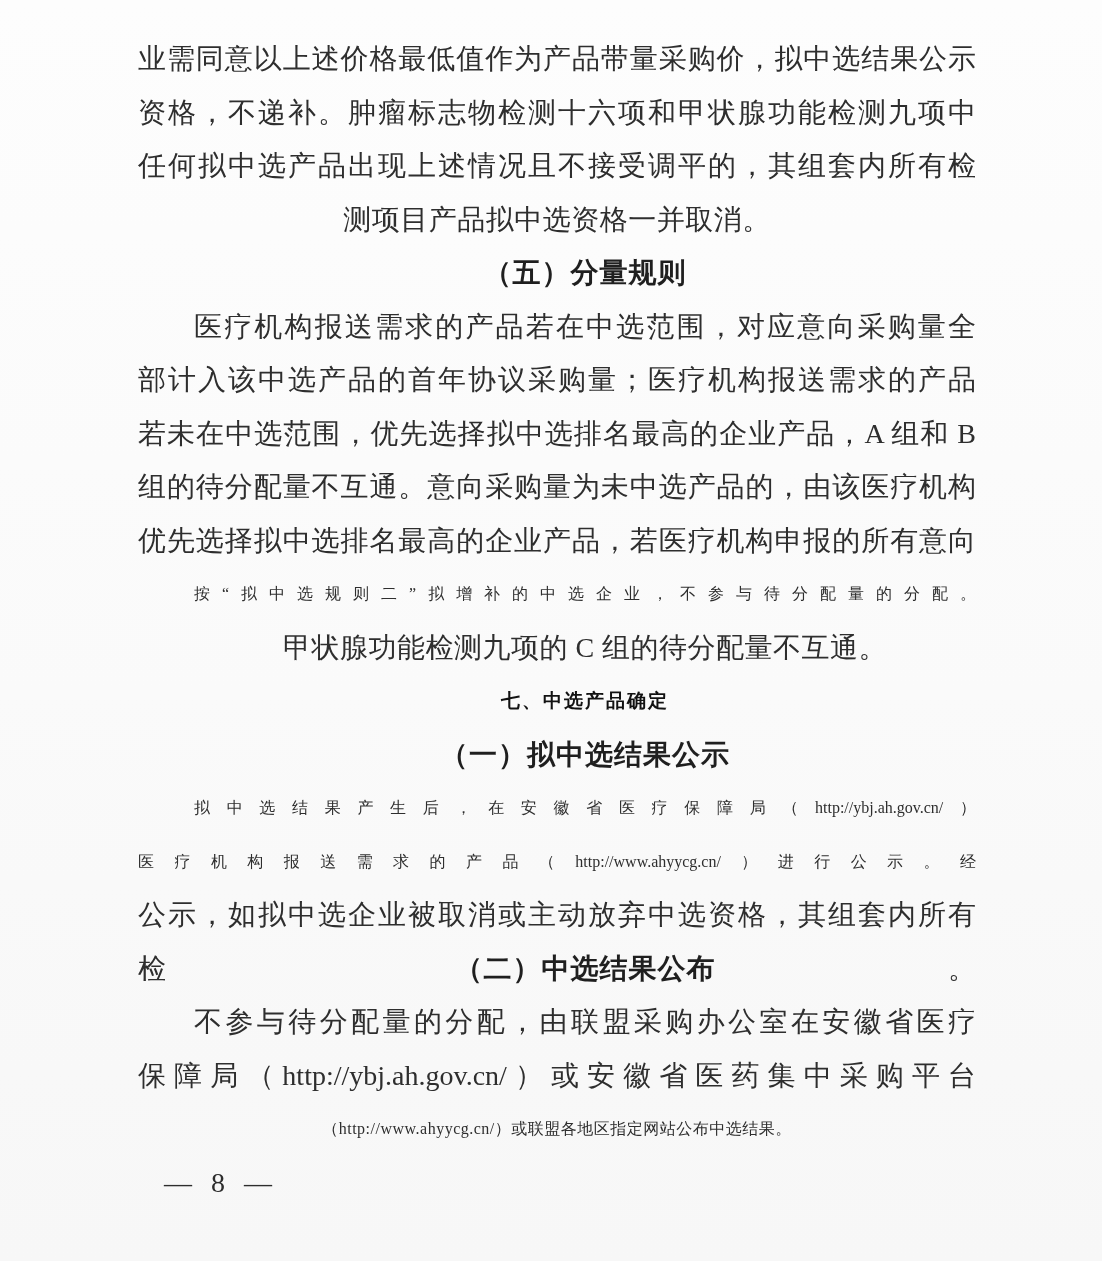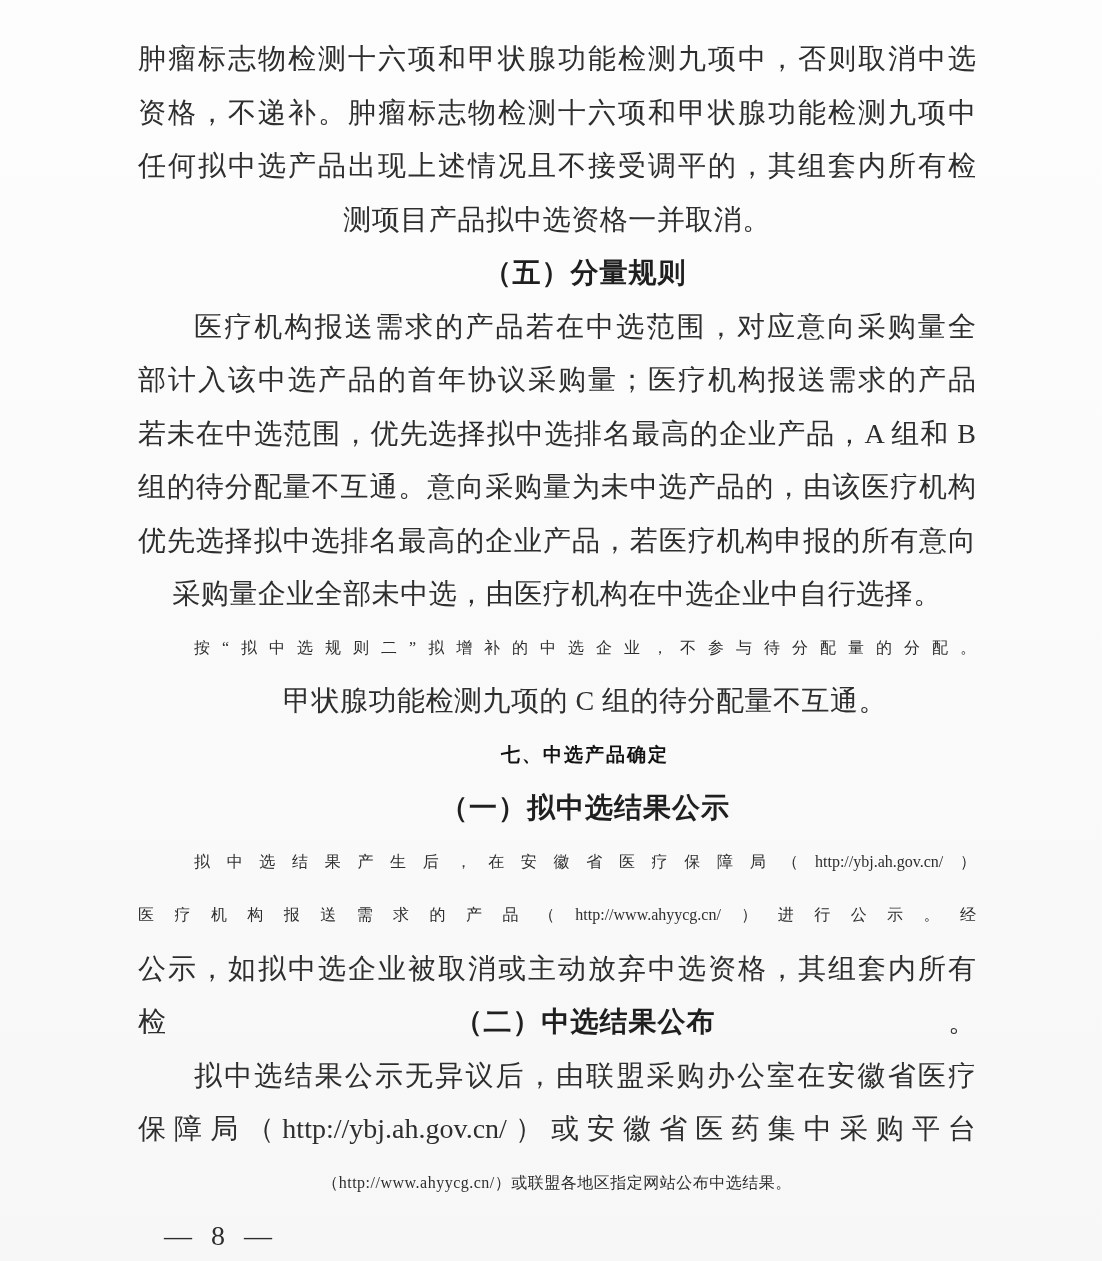--- a/index.html
+++ b/index.html
@@ -59,37 +59,36 @@
     padding-left: 26px;
     letter-spacing: 6px;
     white-space: nowrap;
   }
 </style>
 </head>
 <body>
 
 <div class="page">
   <div class="content">
-    <div class="l stretch">肿瘤标志物检测十六项和甲状腺功能检测九项中，否则取消中选</div>
+    <div class="l stretch">业需同意以上述价格最低值作为产品带量采购价，拟中选结果公示</div>
     <div class="l stretch">资格，不递补。肿瘤标志物检测十六项和甲状腺功能检测九项中</div>
     <div class="l stretch">任何拟中选产品出现上述情况且不接受调平的，其组套内所有检</div>
     <div class="l">测项目产品拟中选资格一并取消。</div>
     <div class="l indent subhead">（五）分量规则</div>
     <div class="l indent stretch">医疗机构报送需求的产品若在中选范围，对应意向采购量全</div>
     <div class="l stretch">部计入该中选产品的首年协议采购量；医疗机构报送需求的产品</div>
     <div class="l stretch">若未在中选范围，优先选择拟中选排名最高的企业产品，A 组和 B</div>
     <div class="l stretch">组的待分配量不互通。意向采购量为未中选产品的，由该医疗机构</div>
     <div class="l stretch">优先选择拟中选排名最高的企业产品，若医疗机构申报的所有意向</div>
-    <div class="l">采购量企业全部未中选，由医疗机构在中选企业中自行选择。</div>
     <div class="l indent stretch tight">按“拟中选规则二”拟增补的中选企业，不参与待分配量的分配。</div>
     <div class="l indent">甲状腺功能检测九项的 C 组的待分配量不互通。</div>
     <div class="l indent head">七、中选产品确定</div>
     <div class="l indent subhead">（一）拟中选结果公示</div>
     <div class="l indent stretch tight">拟中选结果产生后，在安徽省医疗保障局（http://ybj.ah.gov.cn/）</div>
     <div class="l stretch tight">医疗机构报送需求的产品（http://www.ahyycg.cn/）进行公示。经</div>
     <div class="l stretch">公示，如拟中选企业被取消或主动放弃中选资格，其组套内所有检。</div>
     <div class="l indent subhead">（二）中选结果公布</div>
-    <div class="l indent stretch">拟中选结果公示无异议后，由联盟采购办公室在安徽省医疗</div>
+    <div class="l indent stretch">不参与待分配量的分配，由联盟采购办公室在安徽省医疗</div>
     <div class="l stretch">保障局（http://ybj.ah.gov.cn/）或安徽省医药集中采购平台</div>
     <div class="l tight">（http://www.ahyycg.cn/）或联盟各地区指定网站公布中选结果。</div>
     <div class="footer-line">— 8 —</div>
   </div>
 </div>
 
 </body></html>

